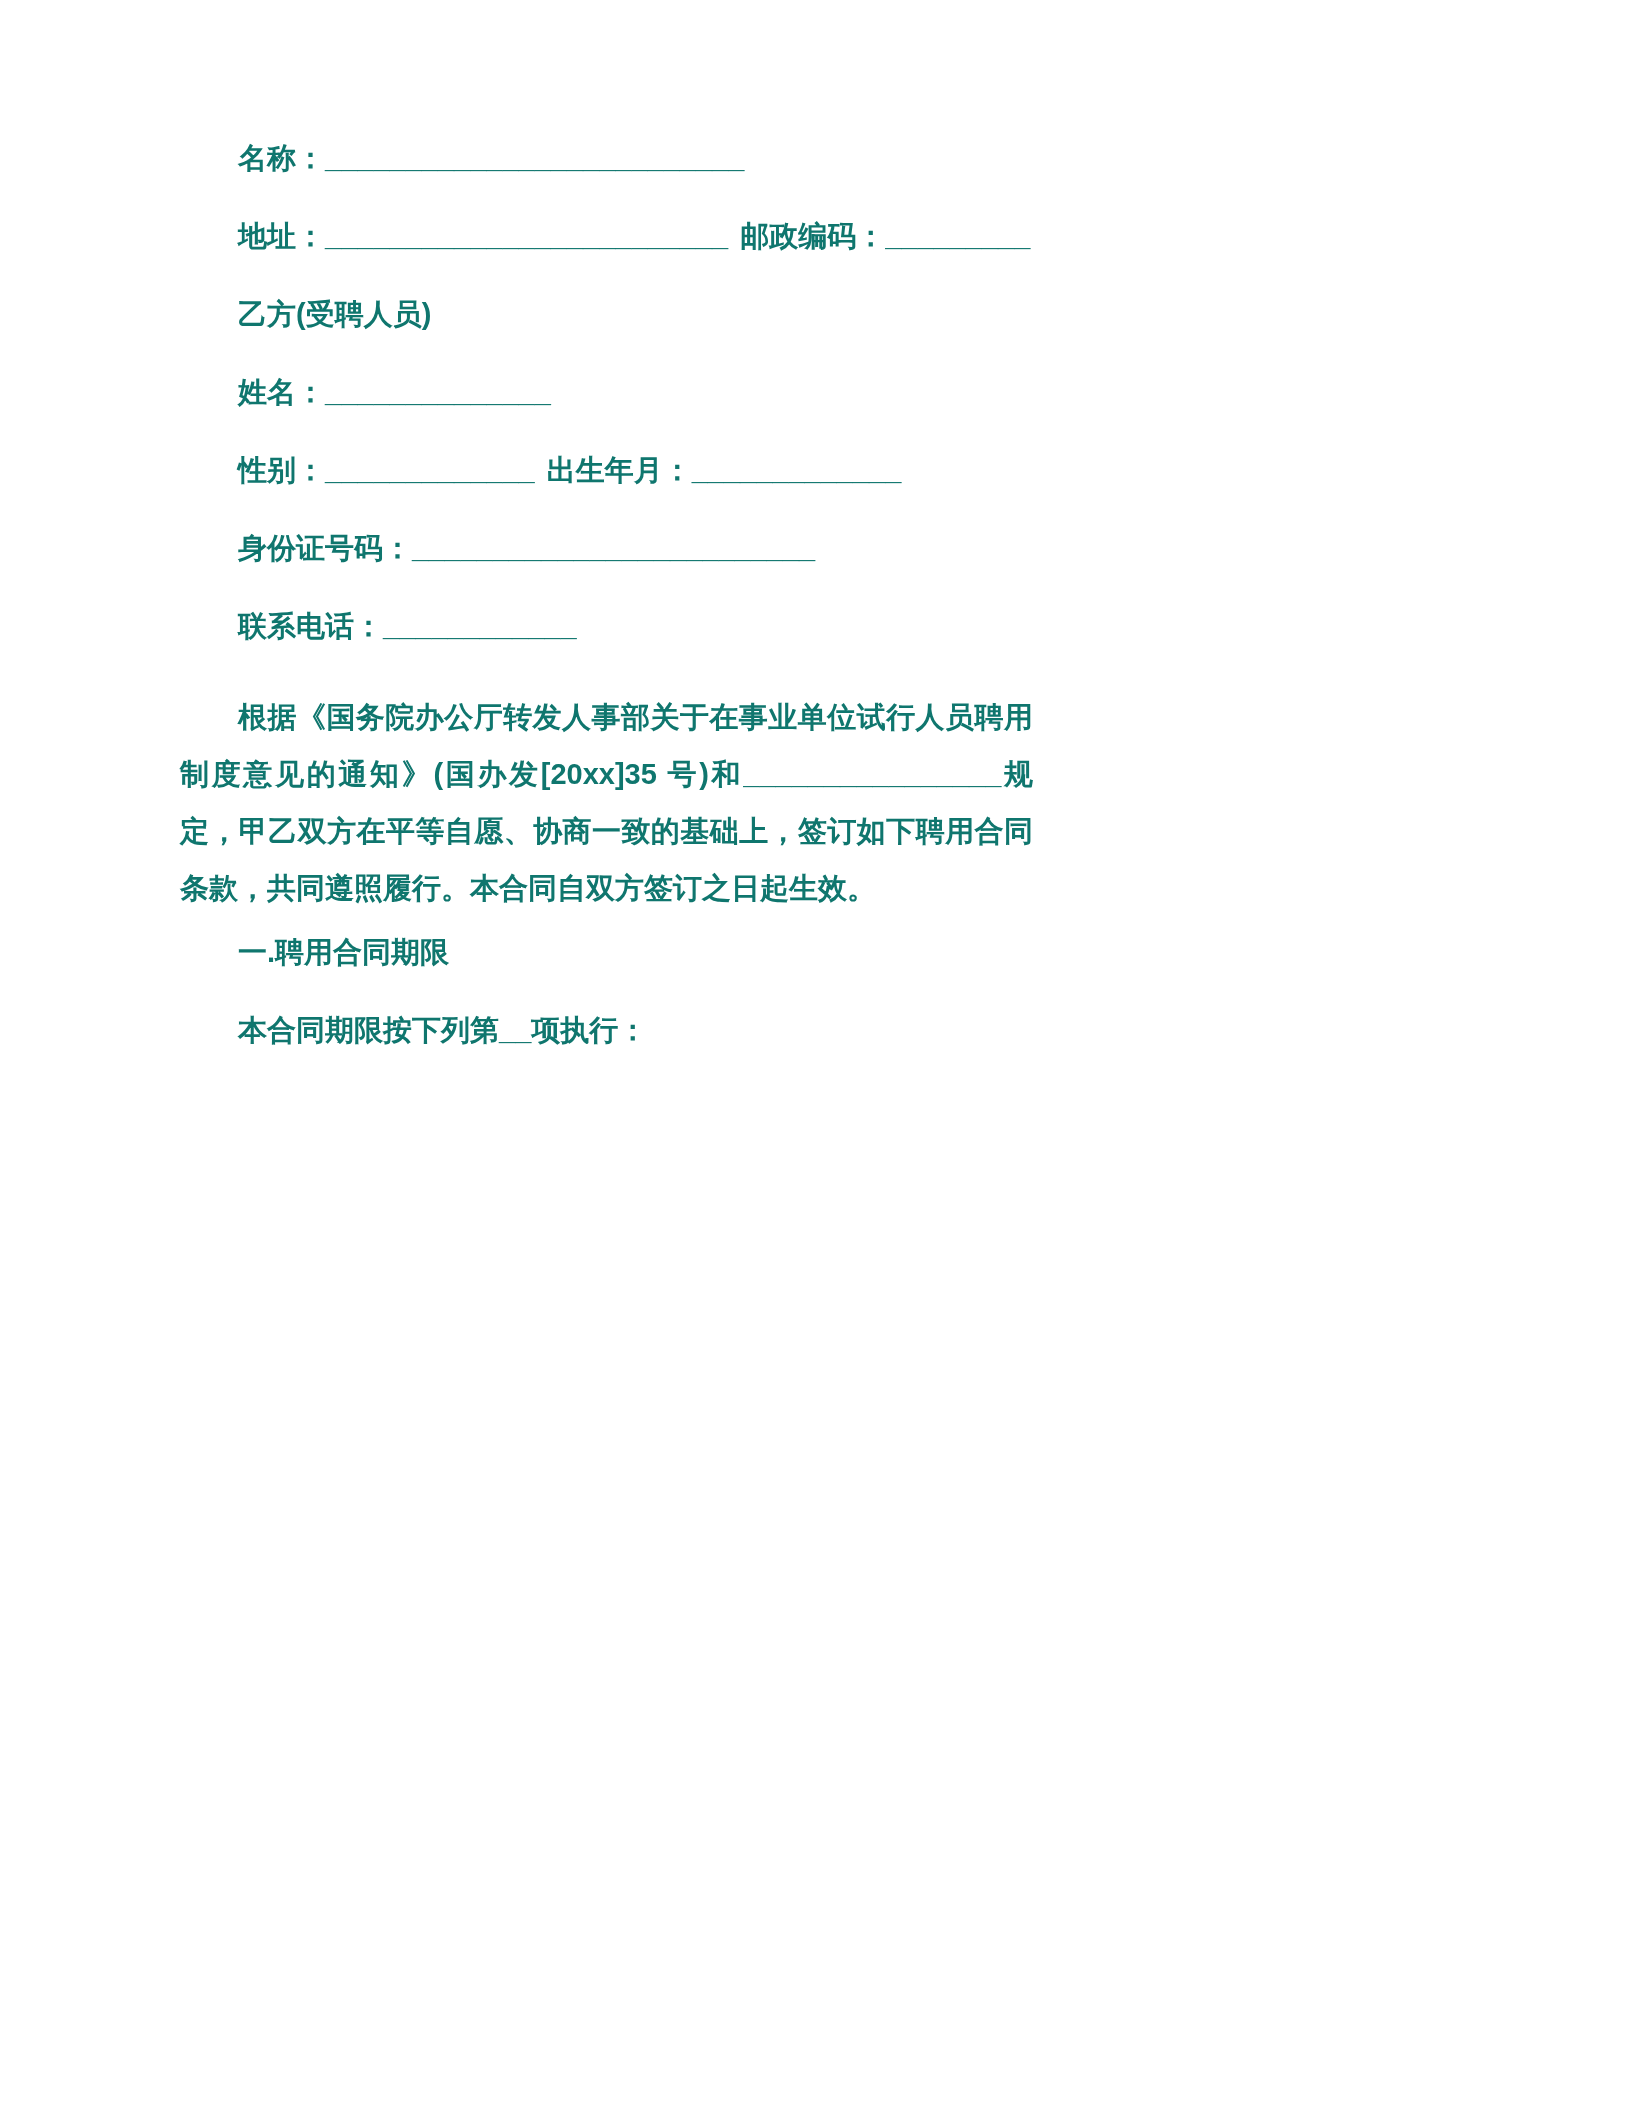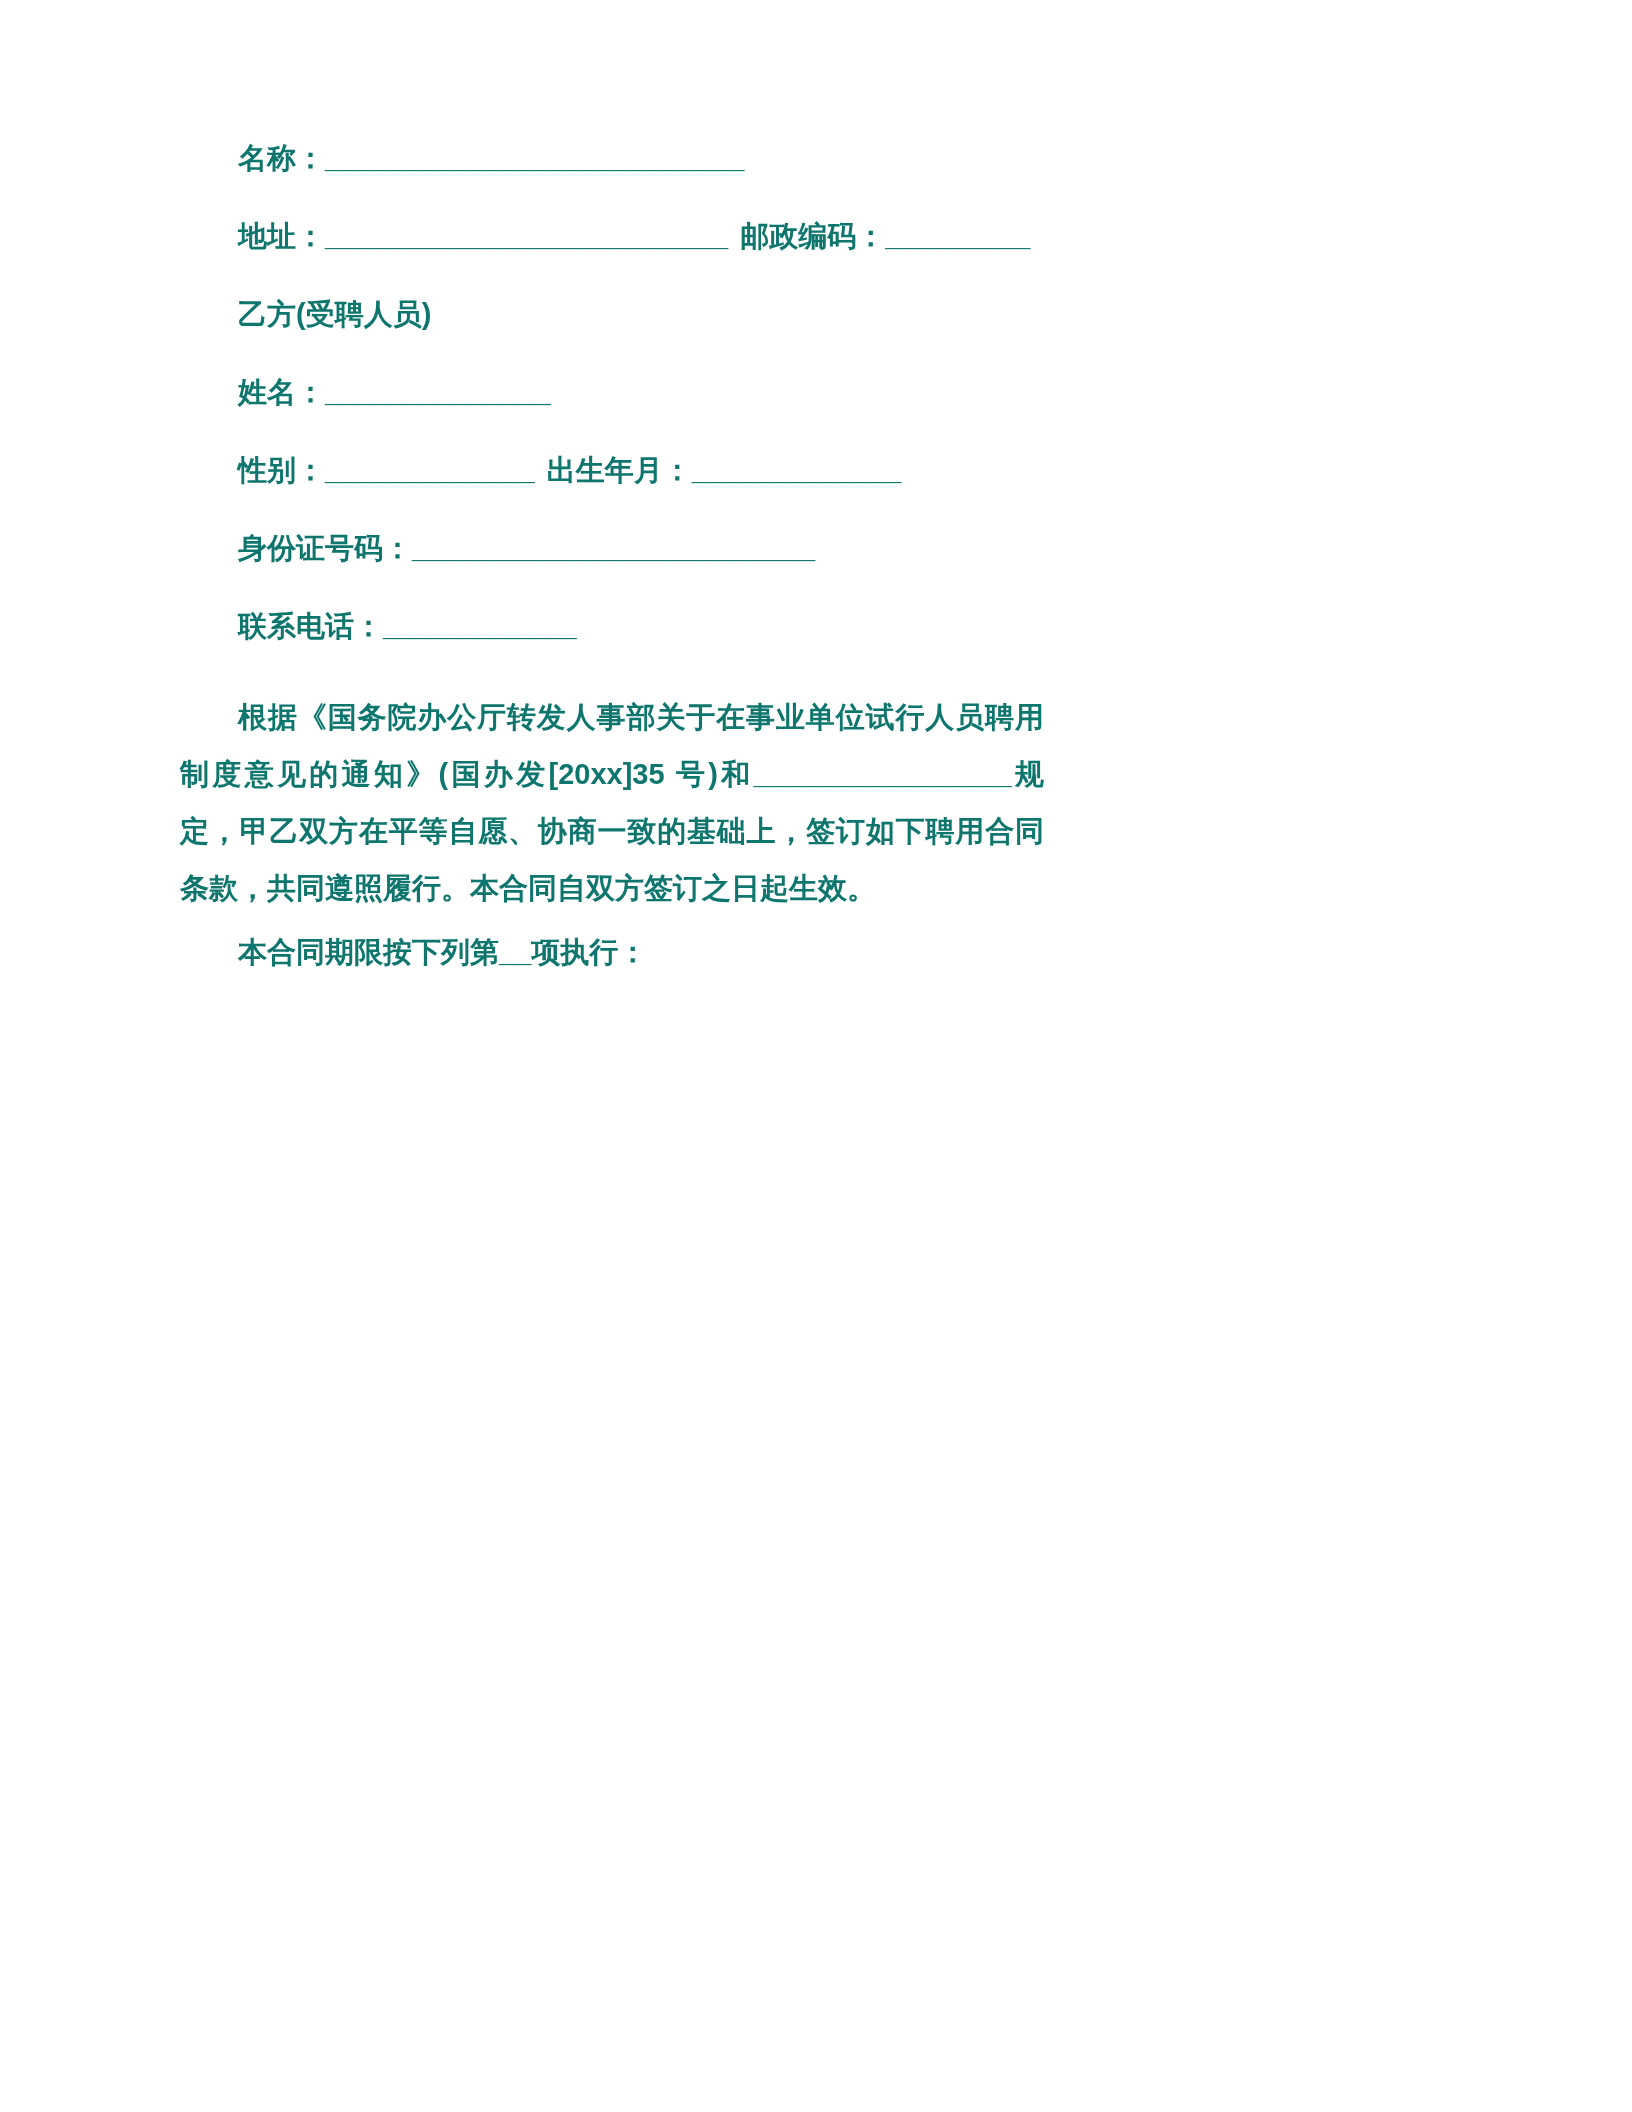--- a/index.html
+++ b/index.html
@@ -34,21 +34,21 @@
   .blank {
     letter-spacing: 0;
     white-space: nowrap;
   }
   .gap2 {
     margin-left: 12px;
     margin-top: 20px;
   }
   
   .para {
-    margin: 0 4px 20px 0;
+    margin: 0 15px 20px 0;
     text-indent: 58px;
     line-height: 57px;
     text-align: justify;
     word-break: break-all;
   }
   .heading {
     margin: 0 0 47px 0;
     padding-left: 58px;
     line-height: 31px;
     white-space: nowrap;
@@ -72,17 +72,18 @@
 
     <p class="line"><span>性别：</span><span class="blank">_____________</span><span class="gap2">出生年月：</span><span class="blank">_____________</span></p>
 
     <p class="line"><span>身份证号码：</span><span class="blank">_________________________</span></p>
 
 
     <p class="line"><span>联系电话：</span><span class="blank">____________</span></p>
 
     <p class="para"><span>根据《国务院办公厅转发人事部关于在事业单位试行人员聘用制度意见的通知》(国办发[20xx]35 号)和</span><span class="blank">________________</span><span>规定，甲乙双方在平等自愿、协商一致的基础上，签订如下聘用合同条款，共同遵照履行。本合同自双方签订之日起生效。</span></p>
 
+    <p class="heading"><span>一.聘用合同期限</span></p>
 
     <p class="line"><span>本合同期限按下列第</span><span class="blank">__</span><span>项执行：</span></p>
 
   </div>
 </div>
 
 </body></html>

